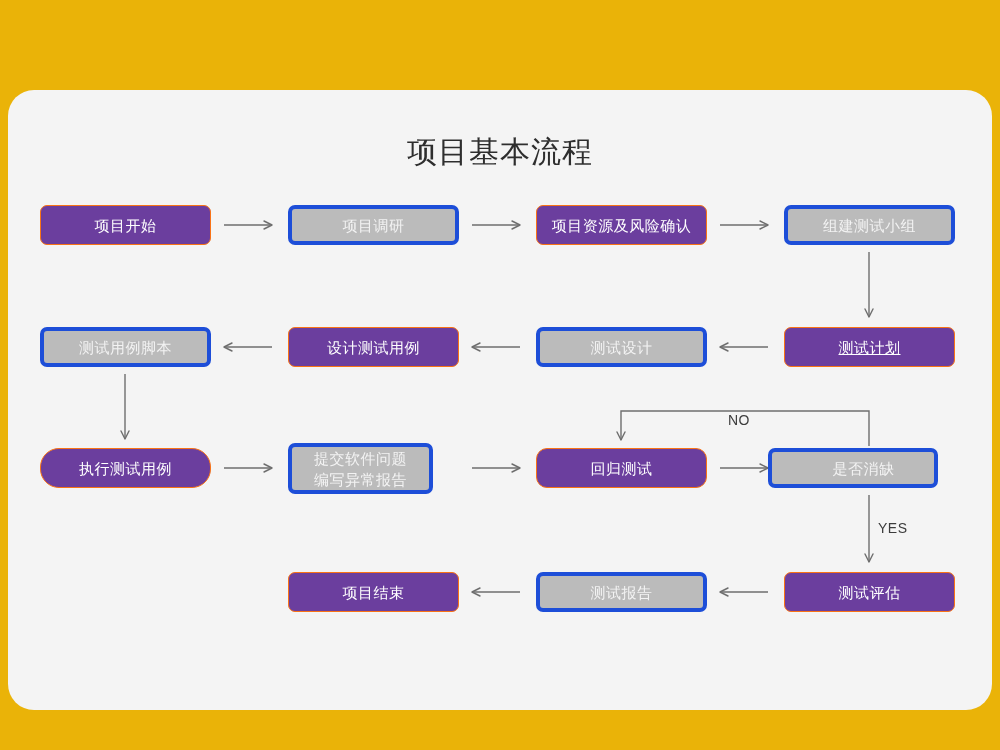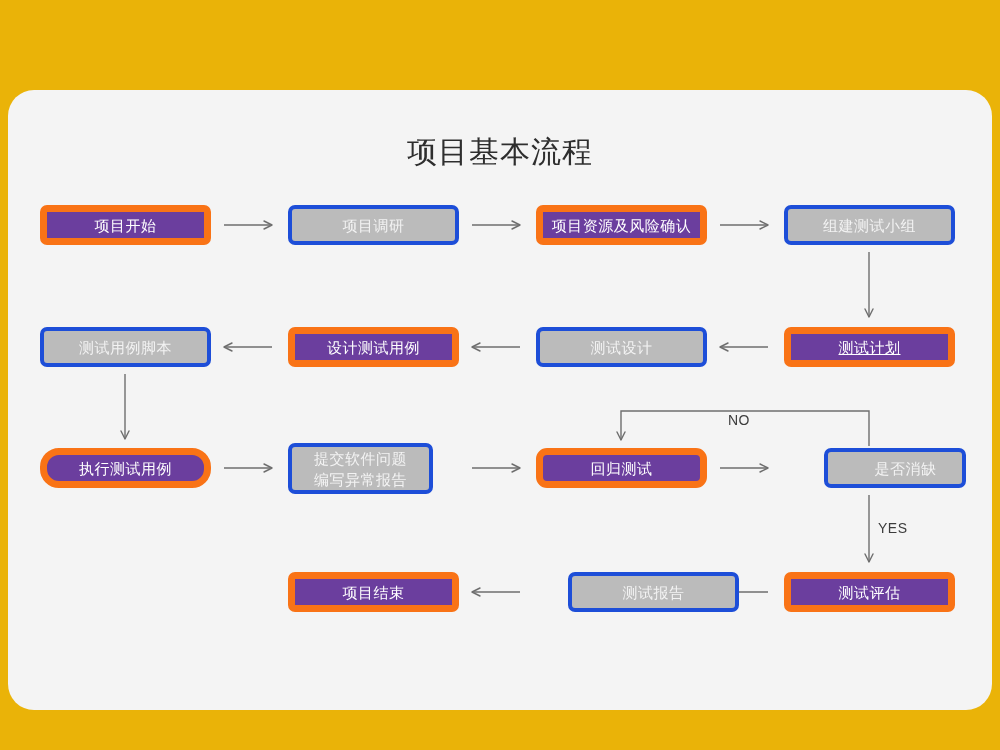--- a/index.html
+++ b/index.html
@@ -47,21 +47,21 @@
     align-items: center;
     justify-content: center;
     text-align: center;
     font-size: 15px;
     line-height: 21px;
     letter-spacing: 0.5px;
     white-space: pre-line;
   }
   .node.purple {
     background: #6b3e9e;
-    border: 7px solid #f97316;
+    border: 1px solid #f97316;
     color: #ffffff;
   }
   .node.gray {
     background: #bbbbbb;
     border: 4px solid #1d4ed8;
     color: #f3f3f3;
   }
   svg#wires {
     position: absolute;
     left: 0;
@@ -129,19 +129,19 @@
 
   <div class="node gray" style="left:40px;  top:327px; width:171px; height:40px;">测试用例脚本</div>
   <div class="node purple" style="left:288px; top:327px; width:171px; height:40px;">设计测试用例</div>
   <div class="node gray" style="left:536px; top:327px; width:171px; height:40px;">测试设计</div>
   <div class="node purple" style="left:784px; top:327px; width:171px; height:40px;text-decoration:underline;">测试计划</div>
 
   <div class="node purple" style="left:40px;  top:448px; width:171px; height:40px;border-radius:19px;">执行测试用例</div>
   <div class="node gray" style="left:288px; top:443px; width:145px; height:51px;">提交软件问题
 编写异常报告</div>
   <div class="node purple" style="left:536px; top:448px; width:171px; height:40px;border-radius:11px;">回归测试</div>
-  <div class="node gray" style="left:824px; top:448px; width:142px; height:40px;padding-left:21px;">是否消缺</div>
+  <div class="node gray" style="left:768px; top:448px; width:170px; height:40px;padding-left:21px;">是否消缺</div>
 
   <div class="node purple" style="left:288px; top:572px; width:171px; height:40px;">项目结束</div>
-  <div class="node gray" style="left:536px; top:572px; width:171px; height:40px;margin-left:32px;">测试报告</div>
+  <div class="node gray" style="left:536px; top:572px; width:171px; height:40px;">测试报告</div>
   <div class="node purple" style="left:784px; top:572px; width:171px; height:40px;">测试评估</div>
 
 </div>
 
 </body></html>

